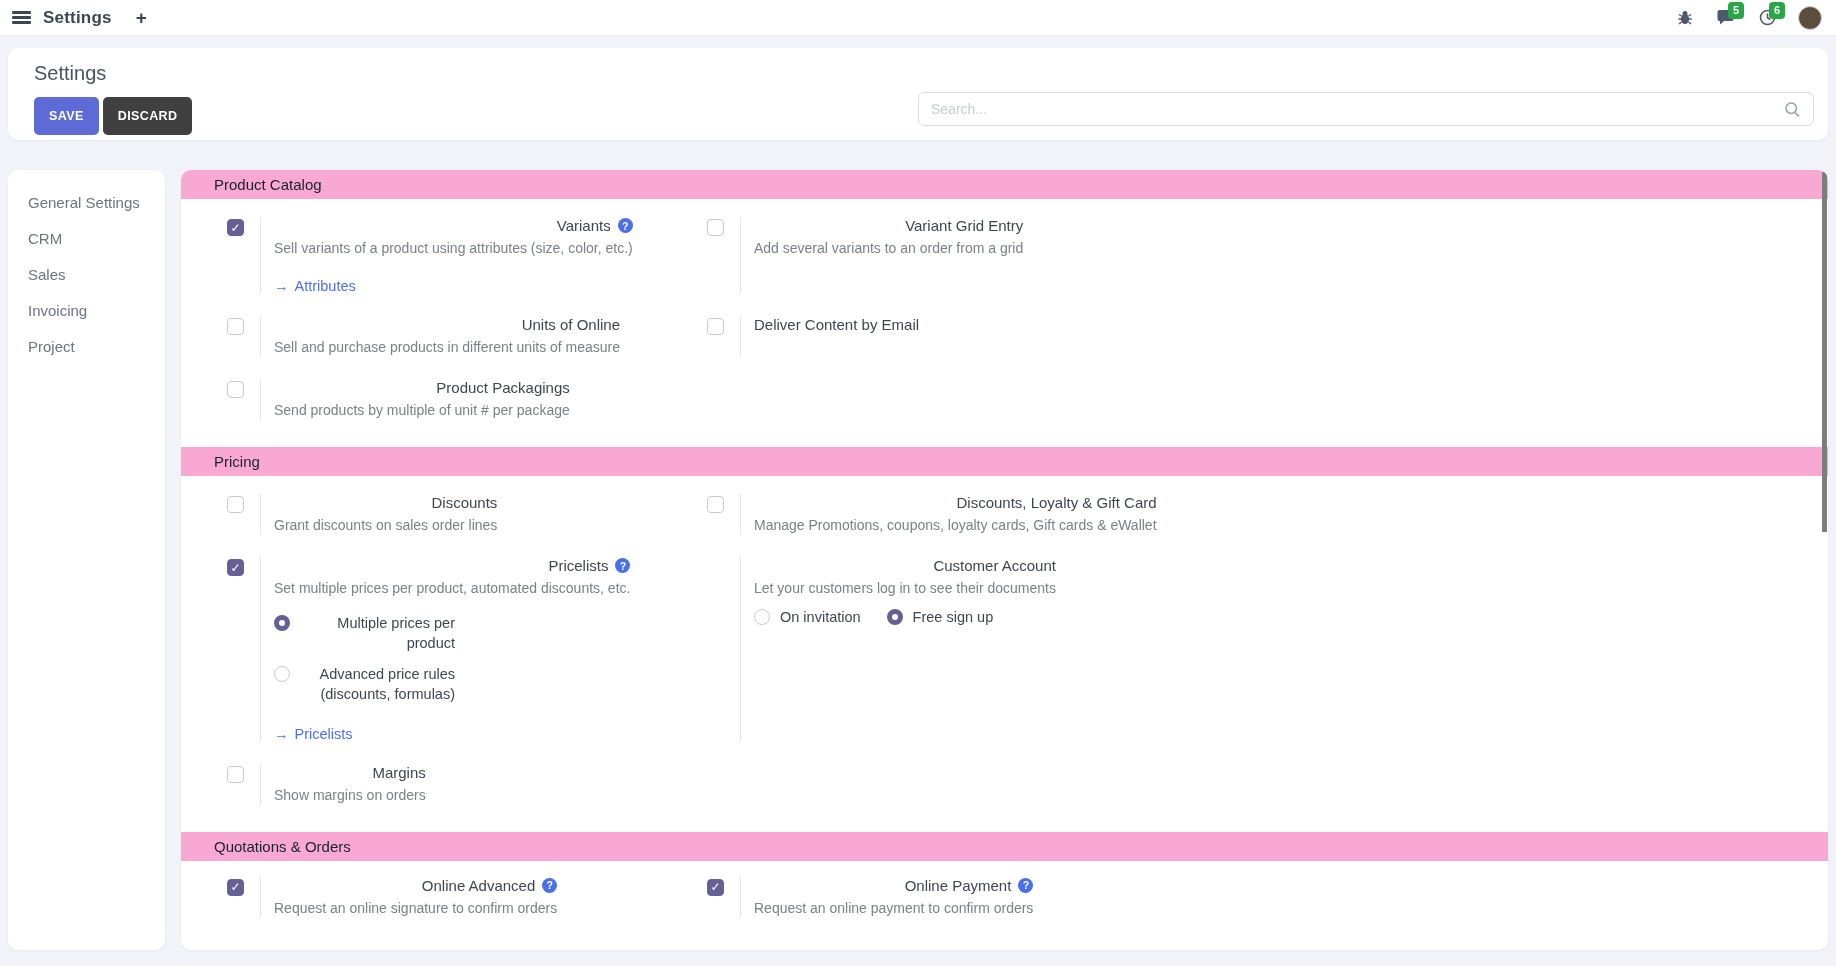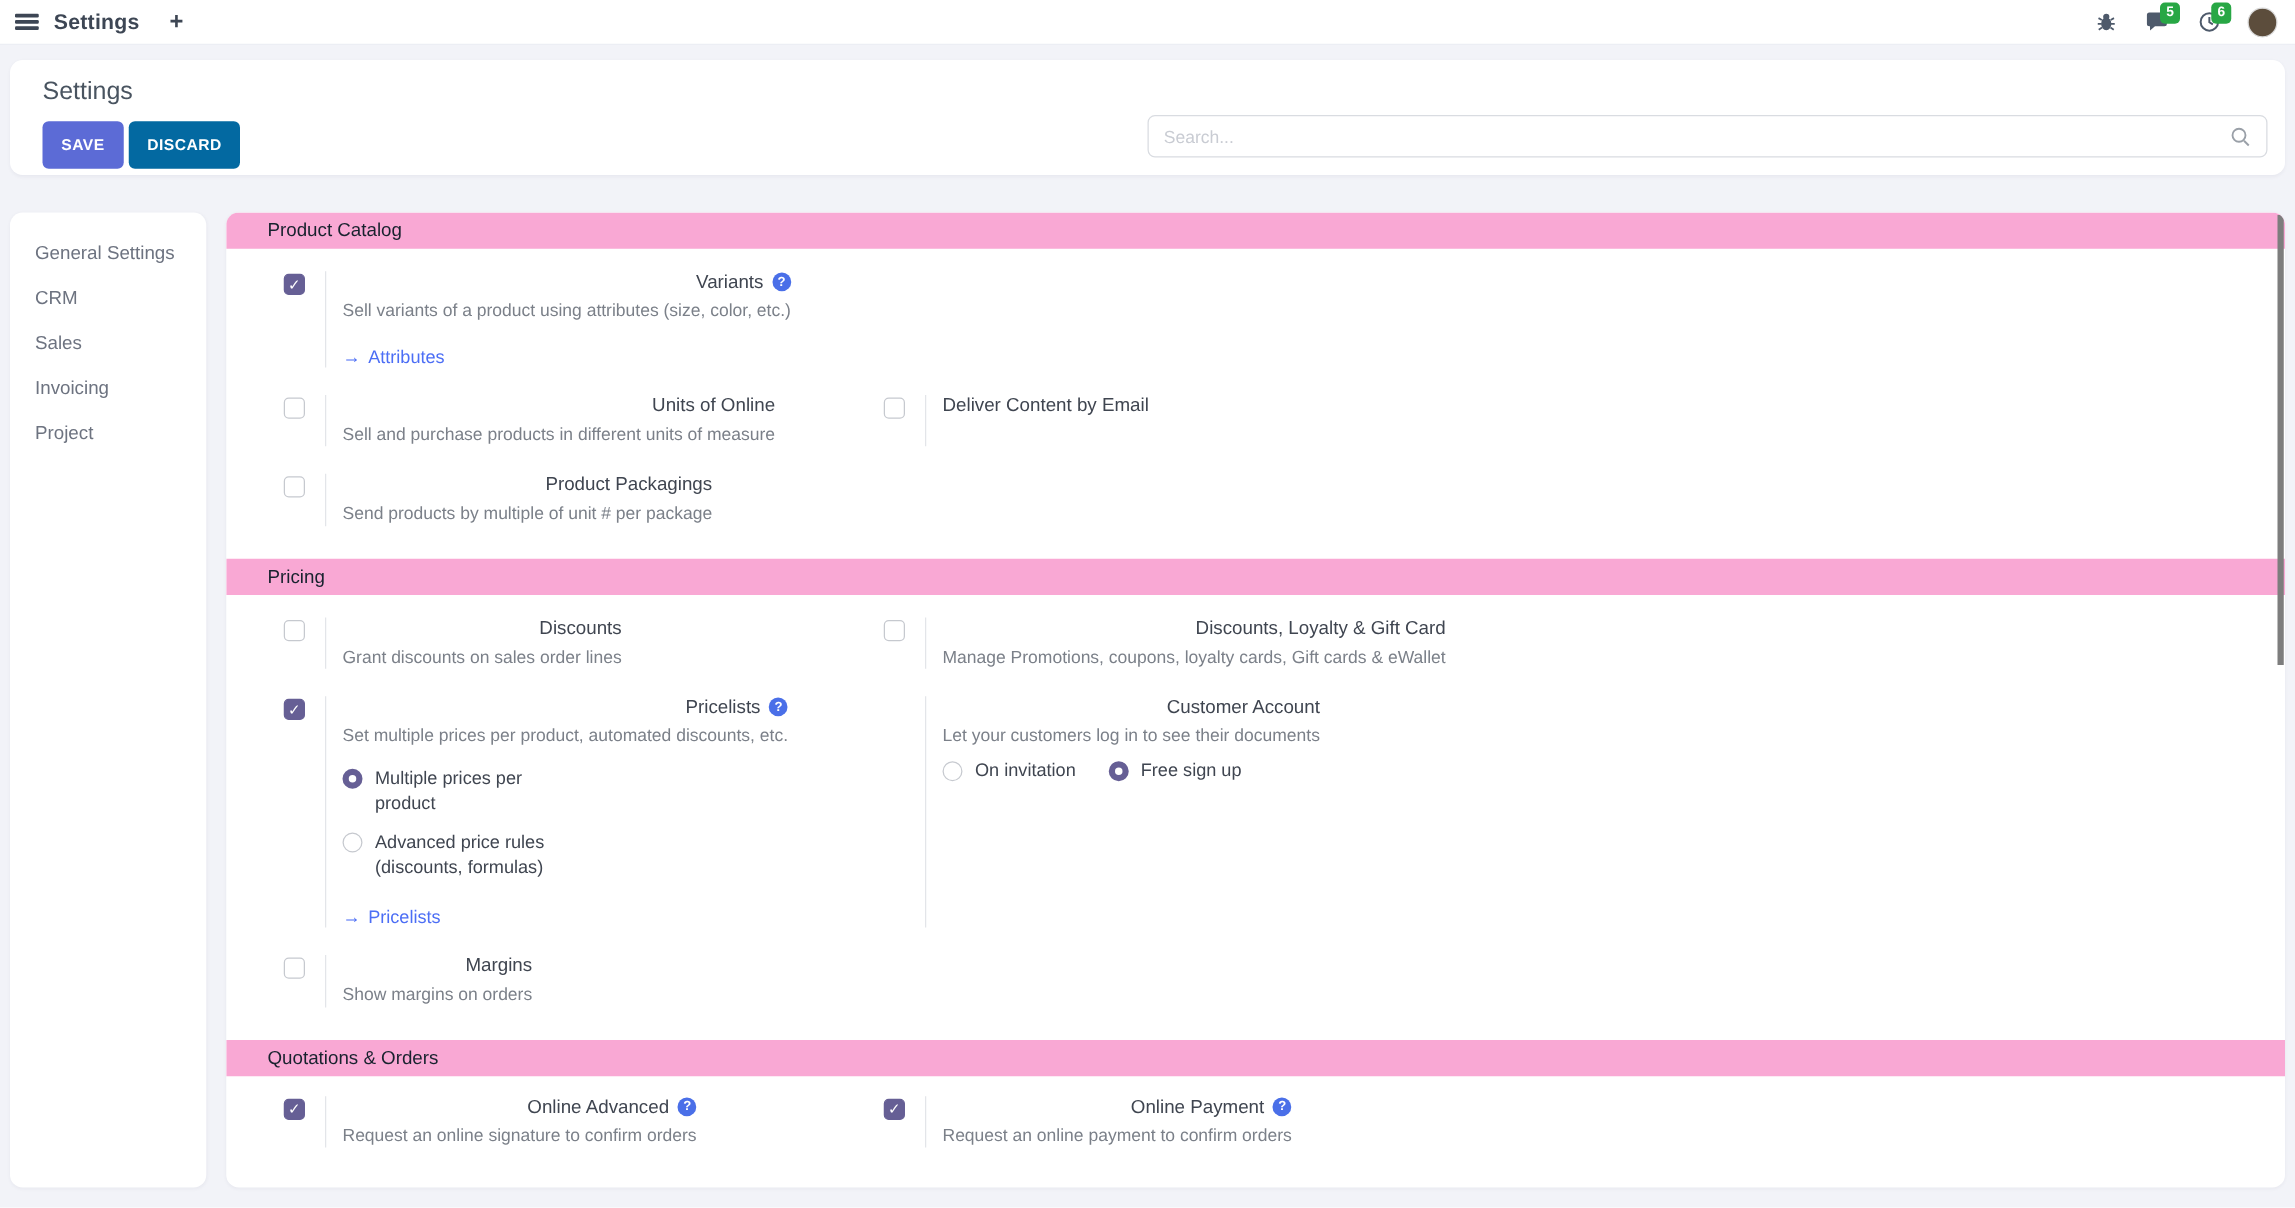--- a/index.html
+++ b/index.html
@@ -37,21 +37,21 @@
   
   .control-panel {
     position:absolute; left:8px; right:8px; top:48px; height:92px;
     background:#fff; border-radius:10px; box-shadow:0 1px 3px rgba(40,40,70,.05);
     padding:12px 20px;
   }
   .cp-title { font-size:20px; color:#495460; font-weight:400; margin:2px 0 12px 6px; }
   .cp-buttons { display:flex; gap:4px; margin-left:6px; }
   .btn { border:none; border-radius:5px; color:#fff; font-family:inherit; font-size:12.5px; font-weight:700; letter-spacing:.4px; padding:12px 15px; cursor:pointer; }
   .btn-save { background:#5c6bd6; }
-  .btn-discard { background:#0369a1; }
+  .btn-discard { background:#404040; }
   .searchbox {
     position:absolute; top:12px; right:14px; width:896px; height:34px;
     border:1px solid #d9dce1; border-radius:6px; background:#fff;
     display:flex; align-items:center; padding:0 12px;margin-top:32px;
   }
   .searchbox input {
     flex:1; border:none; outline:none; font-family:inherit; font-size:14px; color:#555; background:transparent;
   }
   .searchbox input::placeholder { color:#c9ccd3; }
   
@@ -88,21 +88,21 @@
   .cell-body { padding-left:13px; max-width:440px; }
   .label-line { display:flex; align-items:center; gap:7px;justify-content:flex-end; }
   .lbl { font-size:15px; color:#3f4550; }
   .help {
     width:15px; height:15px; border-radius:50%; background:#4a6fe8; color:#fff;
     font-size:10.5px; font-weight:700; display:inline-flex; align-items:center; justify-content:center; cursor:pointer;
   }
   .desc { margin-top:5px; font-size:14px; color:#7b8089; line-height:1.4; max-width:430px; }
   .link { margin-top:19px; display:flex; align-items:center; gap:6px; color:#4c6ef5; font-size:14.5px; cursor:pointer; }
   .link .arrow { font-weight:700; }
-  .radio-group { display:flex; }
+  .radio-group { display:flex;text-align:right; }
   .radio-group.stack { flex-direction:column; gap:10px; margin-top:14px; }
   .radio-group.inline { flex-direction:row; gap:26px; margin-top:8px; }
   .radio-item { display:flex; gap:10px; cursor:pointer; }
   .radio {
     width:16px; height:16px; border-radius:50%; border:1px solid #c6c9cf; background:#fff; flex:0 0 16px; margin-top:2px;
   }
   .radio.on { border:5px solid #665f95; }
   .radio-label { font-size:14.5px; color:#3f4550; line-height:1.4; max-width:155px; }
   .radio-group.inline .radio-label { max-width:none; }
   .link.pricelists { margin-top:22px; }
@@ -185,20 +185,32 @@
         <div class="cell-body">
           <div class="label-line">
             <span class="lbl">Variants</span>
             <span class="help">?</span>
           </div>
           <div class="desc">Sell variants of a product using attributes (size, color, etc.)</div>
           <div class="link">
             <span class="arrow">→</span>
             <span>Attributes</span>
           </div>
+        </div>
+      </div>
+      <div class="cell">
+        <div class="cb-col">
+            <span class="cb"></span>
+          </div>
+        <div class="vline"></div>
+        <div class="cell-body">
+          <div class="label-line">
+              <span class="lbl">Variant Grid Entry</span>
+            </div>
+          <div class="desc">Add several variants to an order from a grid</div>
         </div>
       </div>
     </div>
 
     <div class="srow">
       <div class="cell">
         <div class="cb-col">
             <span class="cb"></span>
           </div>
         <div class="vline"></div>

